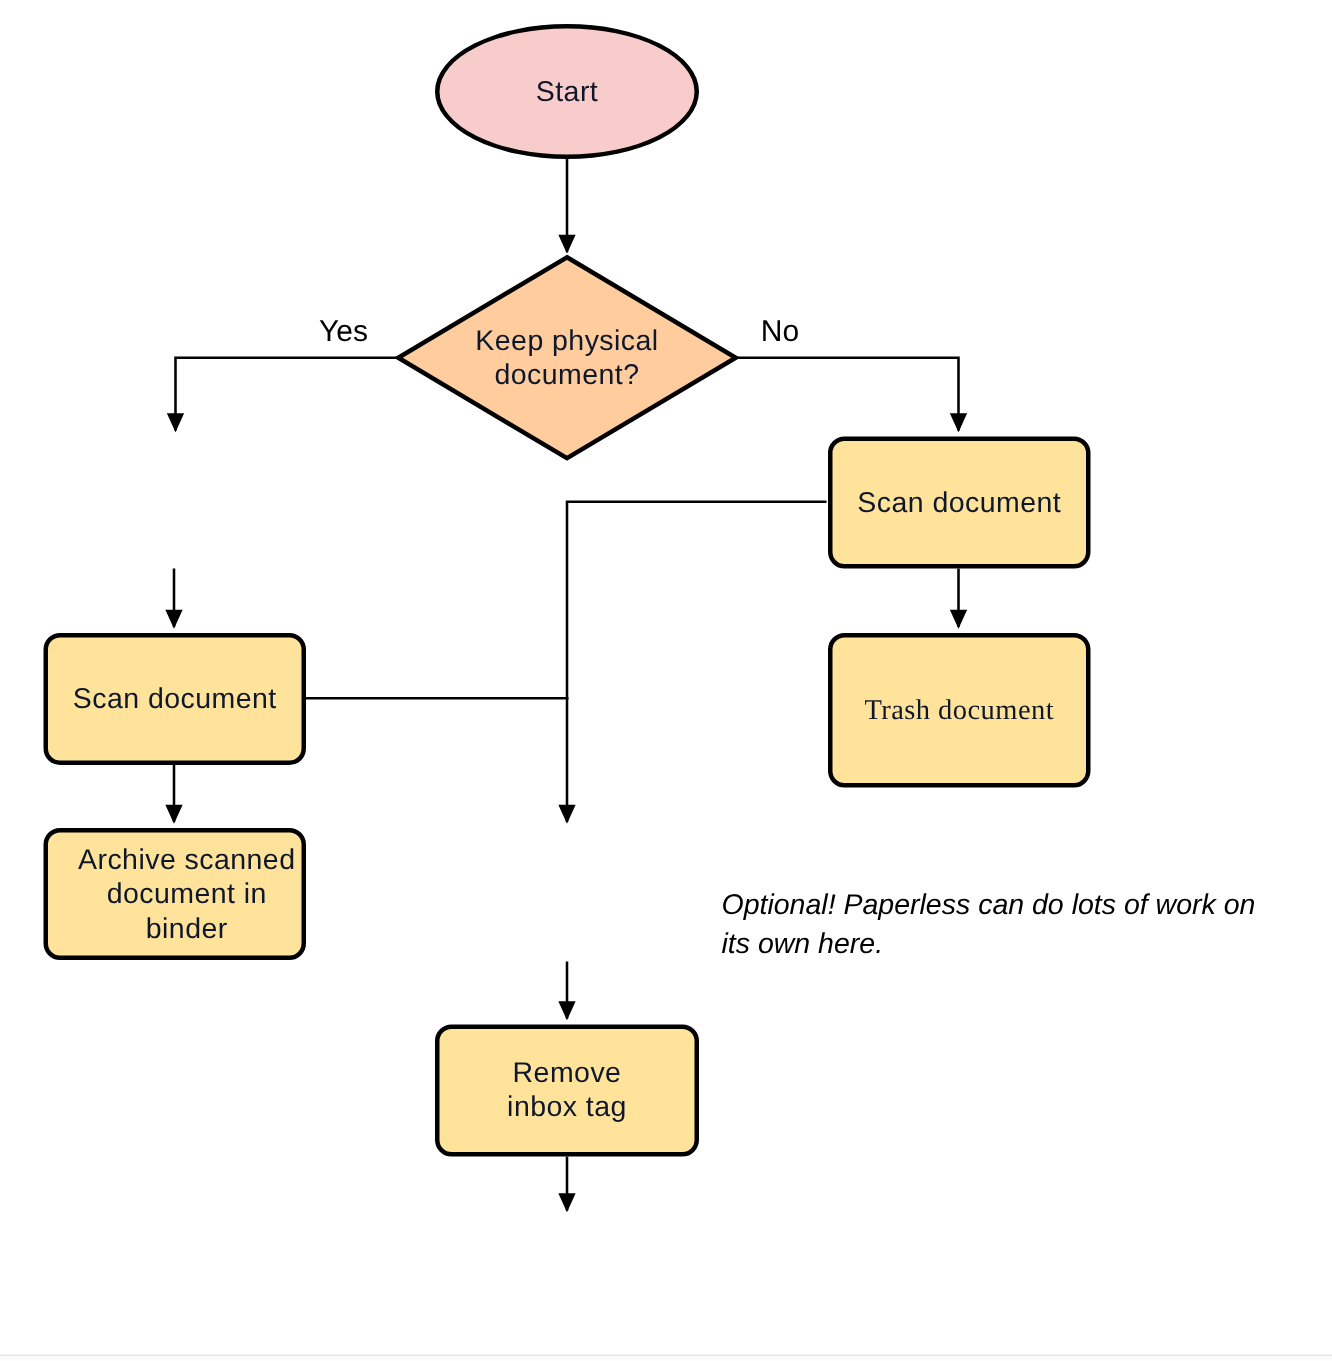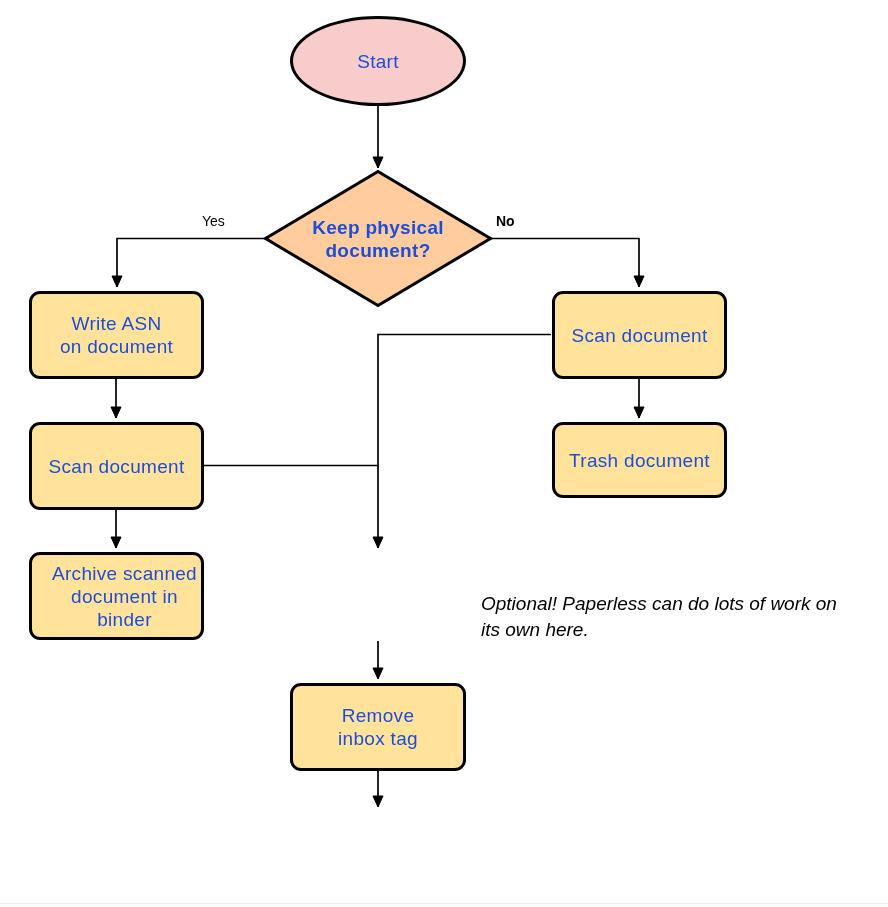--- a/index.html
+++ b/index.html
@@ -27,38 +27,38 @@
     position: absolute;
     box-sizing: border-box;
     display: flex;
     align-items: center;
     justify-content: center;
     text-align: center;
     font-size: 19px;
     line-height: 23px;
     letter-spacing: 0.3px;
     white-space: pre-line;
-    color: #1d4ed8;
+    color: #0f172a;
   }
   .process {
     border: 3px solid #000000;
     border-radius: 11px;
   }
   .terminal {
     border: 3px solid #000000;
     border-radius: 50%;
   }
   .decision-label {
     background: transparent;
-    font-weight: bold;
   }
   .edge-label {
     position: absolute;
-    font-size: 14px;
+    font-size: 20px;
     line-height: 21px;
+    text-align: center;
     color: #000000;
   }
   .note {
     position: absolute;
     left: 481px;
     top: 591px;
     width: 410px;
     font-size: 19px;
     line-height: 26px;
     font-style: italic;
@@ -101,34 +101,32 @@
     <polygon points="378,171.5 490.5,238.5 378,305.5 265.5,238.5" stroke="#000000" stroke-width="3" fill="#ffcc9e"></polygon>
   </svg>
 
   <div class="node terminal" style="left: 290px; top: 16px; width: 176px; height: 90px; background-color: rgb(249, 204, 204);">Start</div>
 
   <div class="node decision-label" style="left:278px; top:208px; width:200px; height:62px;">Keep physical
 document?</div>
 
   <div class="edge-label" style="left:202px; top:211px; width:54px;">Yes</div>
 
-  <div class="edge-label" style="left:496px; top:211px; width:48px;font-weight:bold;">No</div>
+  <div class="edge-label" style="left:496px; top:211px; width:48px;">No</div>
 
-  <div class="node process" style="left: 29px; top: 291px; width: 175px; height: 88px; background-color: rgb(255, 227, 155);">Write ASN
-on document</div>
 
   <div class="node process" style="left: 29px; top: 422px; width: 175px; height: 88px; background-color: rgb(255, 227, 155);">Scan document</div>
 
   <div class="node process" style="left: 29px; top: 552px; width: 175px; height: 88px; background-color: rgb(255, 227, 155); padding-left: 16px;">Archive scanned
 document in
 binder</div>
 
   <div class="node process" style="left: 552px; top: 291px; width: 175px; height: 88px; background-color: rgb(255, 227, 155);">Scan document</div>
 
-  <div class="node process" style="left: 552px; top: 422px; width: 175px; height: 76px; background-color: rgb(255, 227, 155);">Trash document</div>
+  <div class="node process" style="left: 552px; top: 422px; width: 175px; height: 103px; background-color: rgb(255, 227, 155); font-family: Liberation Serif, serif;">Trash document</div>
 
 
   <div class="node process" style="left: 290px; top: 683px; width: 176px; height: 88px; background-color: rgb(255, 227, 155);">Remove
 inbox tag</div>
 
 
   <div class="note">Optional! Paperless can do lots of work on
 its own here.</div>
 
   <div class="bottom-edge"></div>

